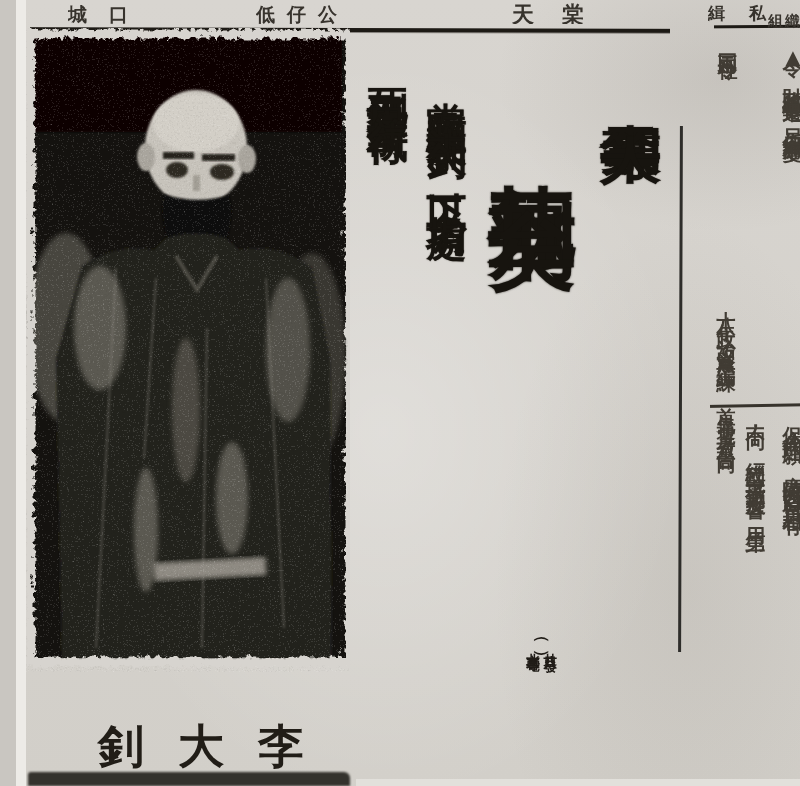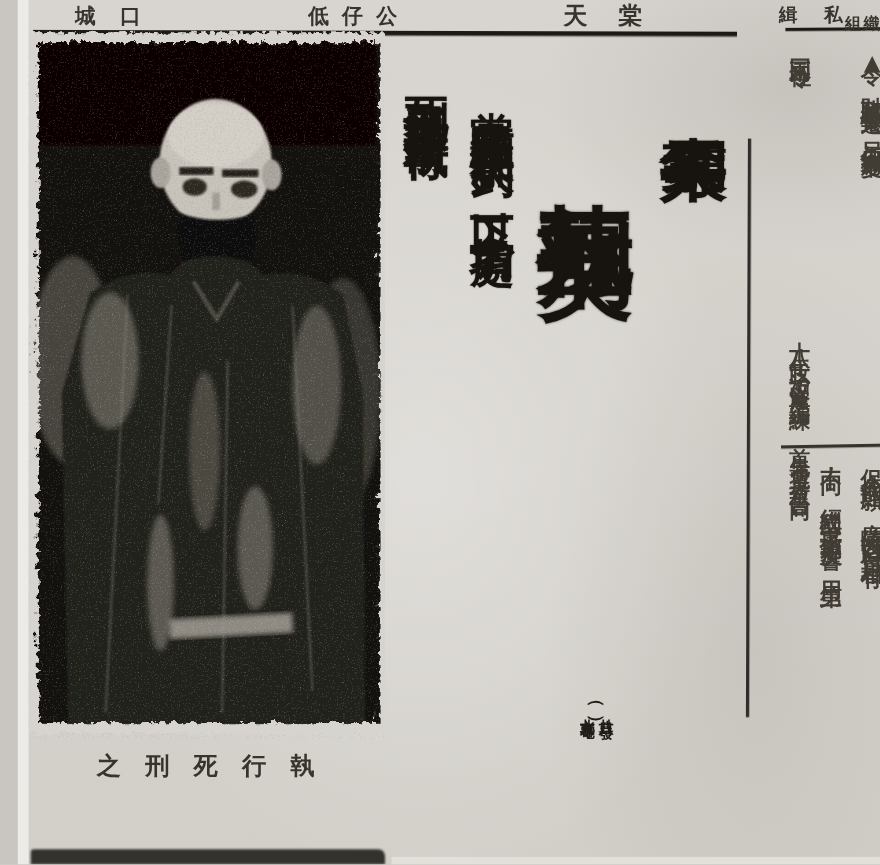--- a/index.html
+++ b/index.html
@@ -21,21 +21,21 @@
   .rule{position:absolute;background:#1d1a15;filter:blur(.4px);}
   .rule-main{left:14px;top:28px;width:640px;height:4px;transform:rotate(.15deg);box-shadow:0 1px 0 rgba(30,26,20,.4);}
   .rule-right{left:698px;top:25px;width:100px;height:3px;transform:rotate(-.4deg);}
   .rule-divider{left:694px;top:404px;width:104px;height:3px;background:#37332c;transform:rotate(-1deg);}
   .vrule{position:absolute;left:663px;top:126px;width:3px;height:526px;background:#2e2d2a;filter:blur(.4px);transform:rotate(.2deg);}
 
   
   .frag{position:absolute;top:2px;font-size:19px;font-weight:700;color:#37332d;
         filter:blur(.6px);white-space:nowrap;height:24px;overflow:hidden;}
   .frag1{left:52px;letter-spacing:22px;}
-  .frag2{left:264px;letter-spacing:12px;}
+  .frag2{left:240px;letter-spacing:12px;}
   .frag3{left:496px;top:0;font-size:22px;letter-spacing:28px;}
   .frag4{left:692px;font-size:17px;letter-spacing:24px;font-family:Liberation Serif, serif;}
   .frag5{left:752px;top:12px;font-size:15px;letter-spacing:2px;}
 
   
   .vcol{
     position:absolute;writing-mode:vertical-rl;text-orientation:upright;
     font-weight:700;color:#17140f;white-space:nowrap;
     filter:blur(.45px);text-shadow:0 0 1.2px rgba(25,20,14,.75);
   }
@@ -154,21 +154,21 @@
         <line x1="130" y1="250" x2="118" y2="430"></line>
       </g>
 
       <rect x="4" y="6" width="316" height="624" filter="url(#grainL)" opacity="0.5" style="mix-blend-mode:screen"></rect>
       <rect x="4" y="6" width="316" height="624" filter="url(#grainD)" opacity="0.35" style="mix-blend-mode:multiply"></rect>
 
       <rect x="2" y="4" width="320" height="628" fill="none" stroke="#d7d4cf" stroke-width="9" filter="url(#rough)"></rect>
     </svg>
   </figure>
 
-  <div class="caption-small">之刑死行執</div>
+  <div class="caption-large">釗大李</div>
   <div class="band-bottom"></div>
 
   <div class="vcol col-kicker">李大釗等二十人</div>
   <div class="vrule"></div>
   <div class="vcol col-main">執行死刑矣</div>
 
   <div class="dateline">
     <span class="paren">（</span>
     <div class="dateline-cols">
       <span>廿八日發</span>

